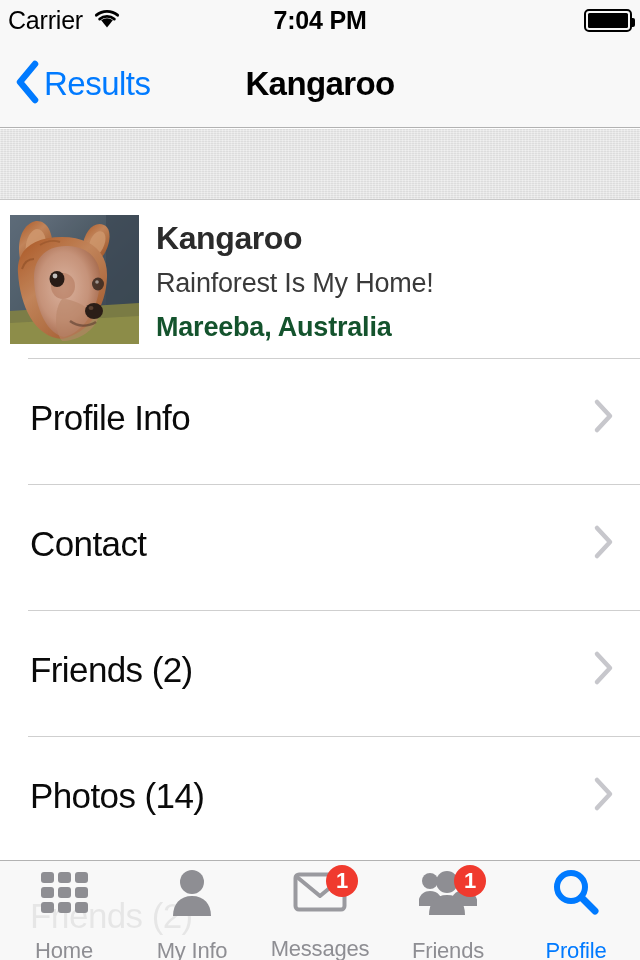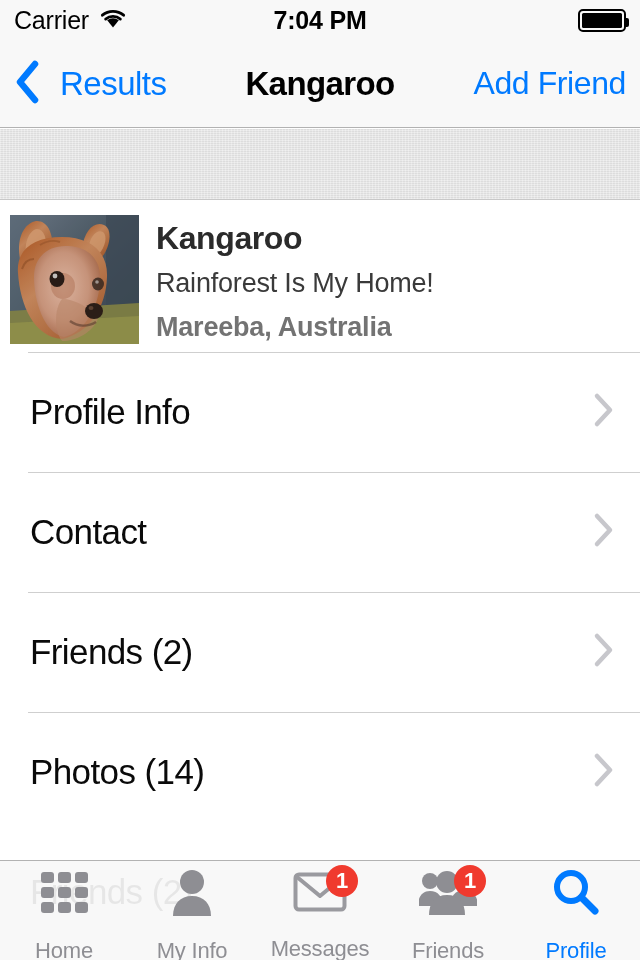--- a/index.html
+++ b/index.html
@@ -26,21 +26,21 @@
   
   .status-bar {
     position: absolute;
     top: 0; left: 0;
     width: 640px;
     height: 40px;
     background: #f8f8f8;
     display: flex;
     align-items: center;
     box-sizing: border-box;
-    padding: 0 14px;
+    padding: 0 8px;
     z-index: 30;
   }
   .status-left {
     display: flex;
     align-items: center;
     gap: 10px;
     flex: 0 0 auto;
   }
   .carrier-text {
     font-size: 25px;
@@ -100,21 +100,21 @@
     box-sizing: border-box;
     z-index: 30;
   }
   .nav-back {
     position: absolute;
     left: 14px;
     top: 0;
     height: 87px;
     display: flex;
     align-items: center;
-    gap: 20px;
+    gap: 4px;
     cursor: pointer;
   }
   .back-chevron { display: block; }
   .nav-back-label {
     font-size: 33px;
     color: #007aff;
     letter-spacing: -0.5px;
   }
   .nav-title {
     position: absolute;
@@ -199,36 +199,37 @@
     font-size: 27px;
     font-weight: normal;
     color: #3a3a3a;
     letter-spacing: -0.2px;
     margin-top: 13px;
     line-height: 1.1;
   }
   .profile-location {
     font-size: 27px;
     font-weight: bold;
-    color: #737373;
+    color: #14532d;
     letter-spacing: -0.2px;
     margin-top: 14px;
     line-height: 1.1;
   }
 
   
   .list { background: #fff; }
   .list-row {
     position: relative;
     height: 120px;
     display: flex;
     align-items: center;
     background: #fff;
     cursor: pointer;
     box-sizing: border-box;
+    margin-top: 6px;
   }
   .list-row::before {
     content: "";
     position: absolute;
     left: 28px; right: 0; top: 0;
     height: 1px;
     background: #cfcfcf;
   }
   .list-row:last-child::after {
     content: "";
@@ -348,21 +349,20 @@
   <div class="nav-bar">
     <div class="nav-back">
       <span class="back-chevron">
         <svg width="26" height="44" viewBox="0 0 26 44">
           <path d="M21 4 L6 22 L21 40" stroke="#007aff" stroke-width="6.5" fill="none" stroke-linecap="round" stroke-linejoin="round"></path>
         </svg>
       </span>
       <span class="nav-back-label">Results</span>
     </div>
     <div class="nav-title">Kangaroo</div>
-    <div class="nav-action">Add Friend</div>
   </div>
 
   <div class="content">
 
     <div class="banner"></div>
 
     <div class="profile-row">
       <div class="avatar">
         <svg width="129" height="129" viewBox="0 0 129 129">
           <defs>

